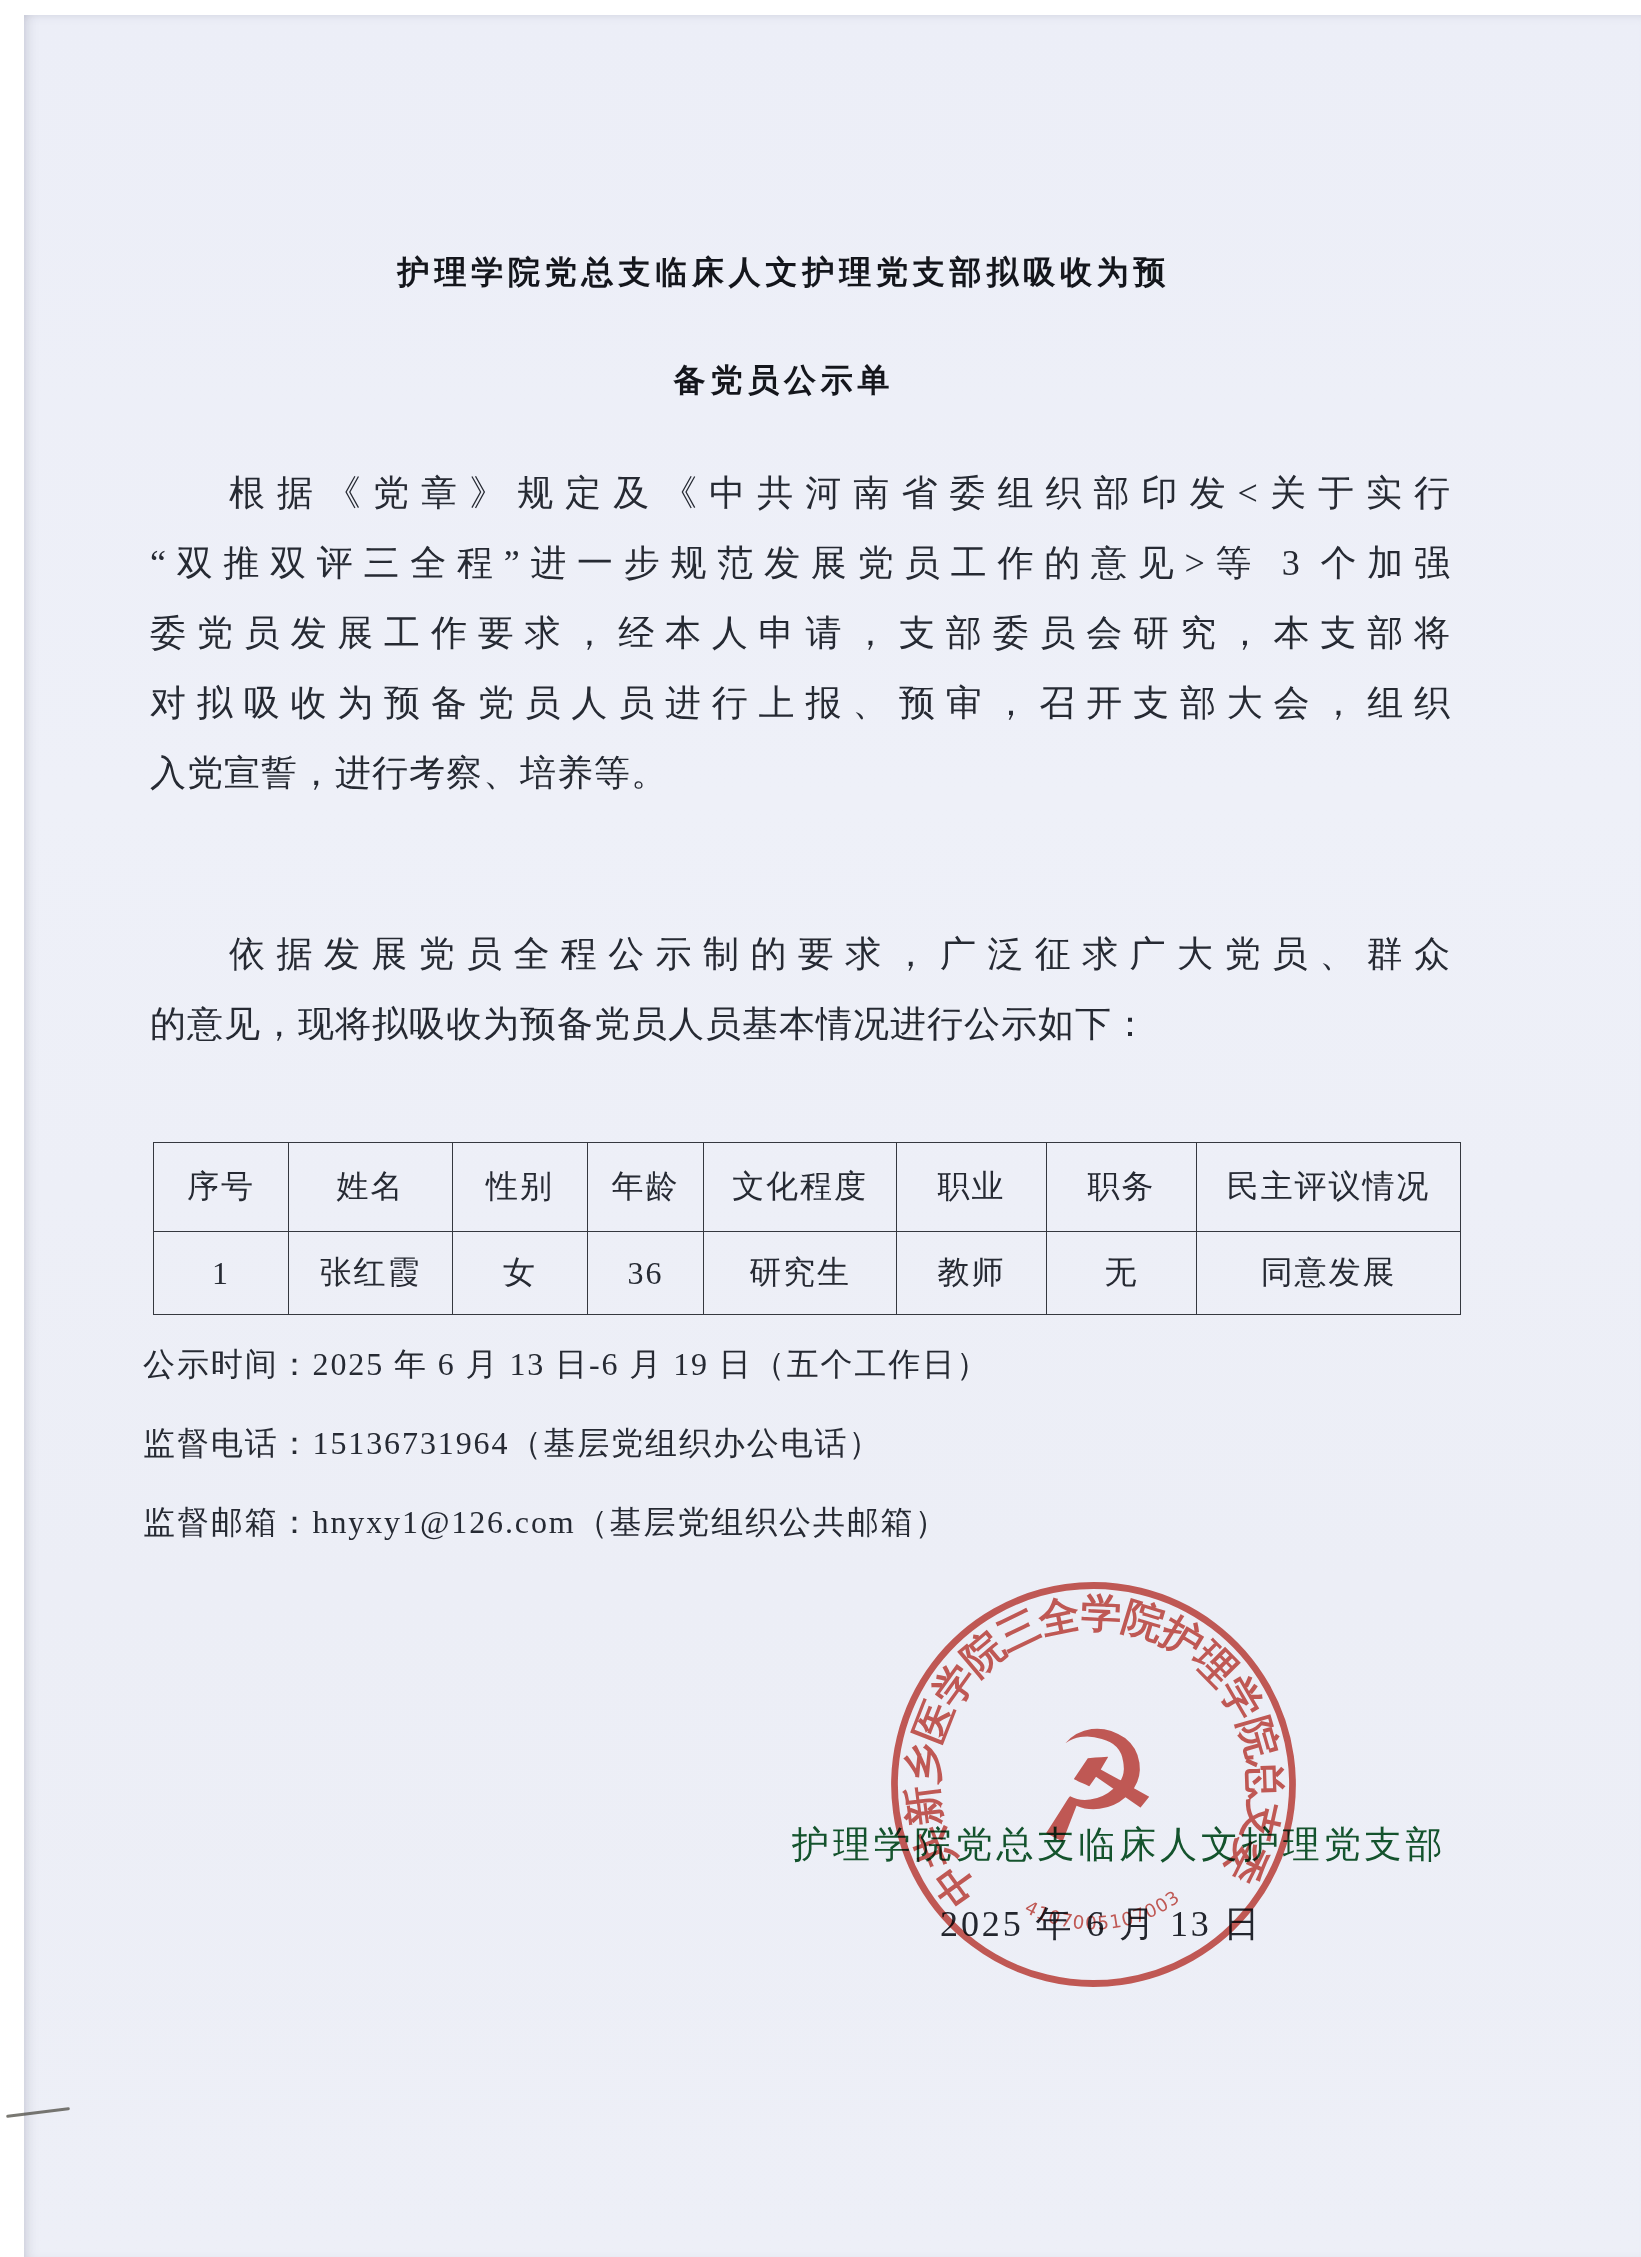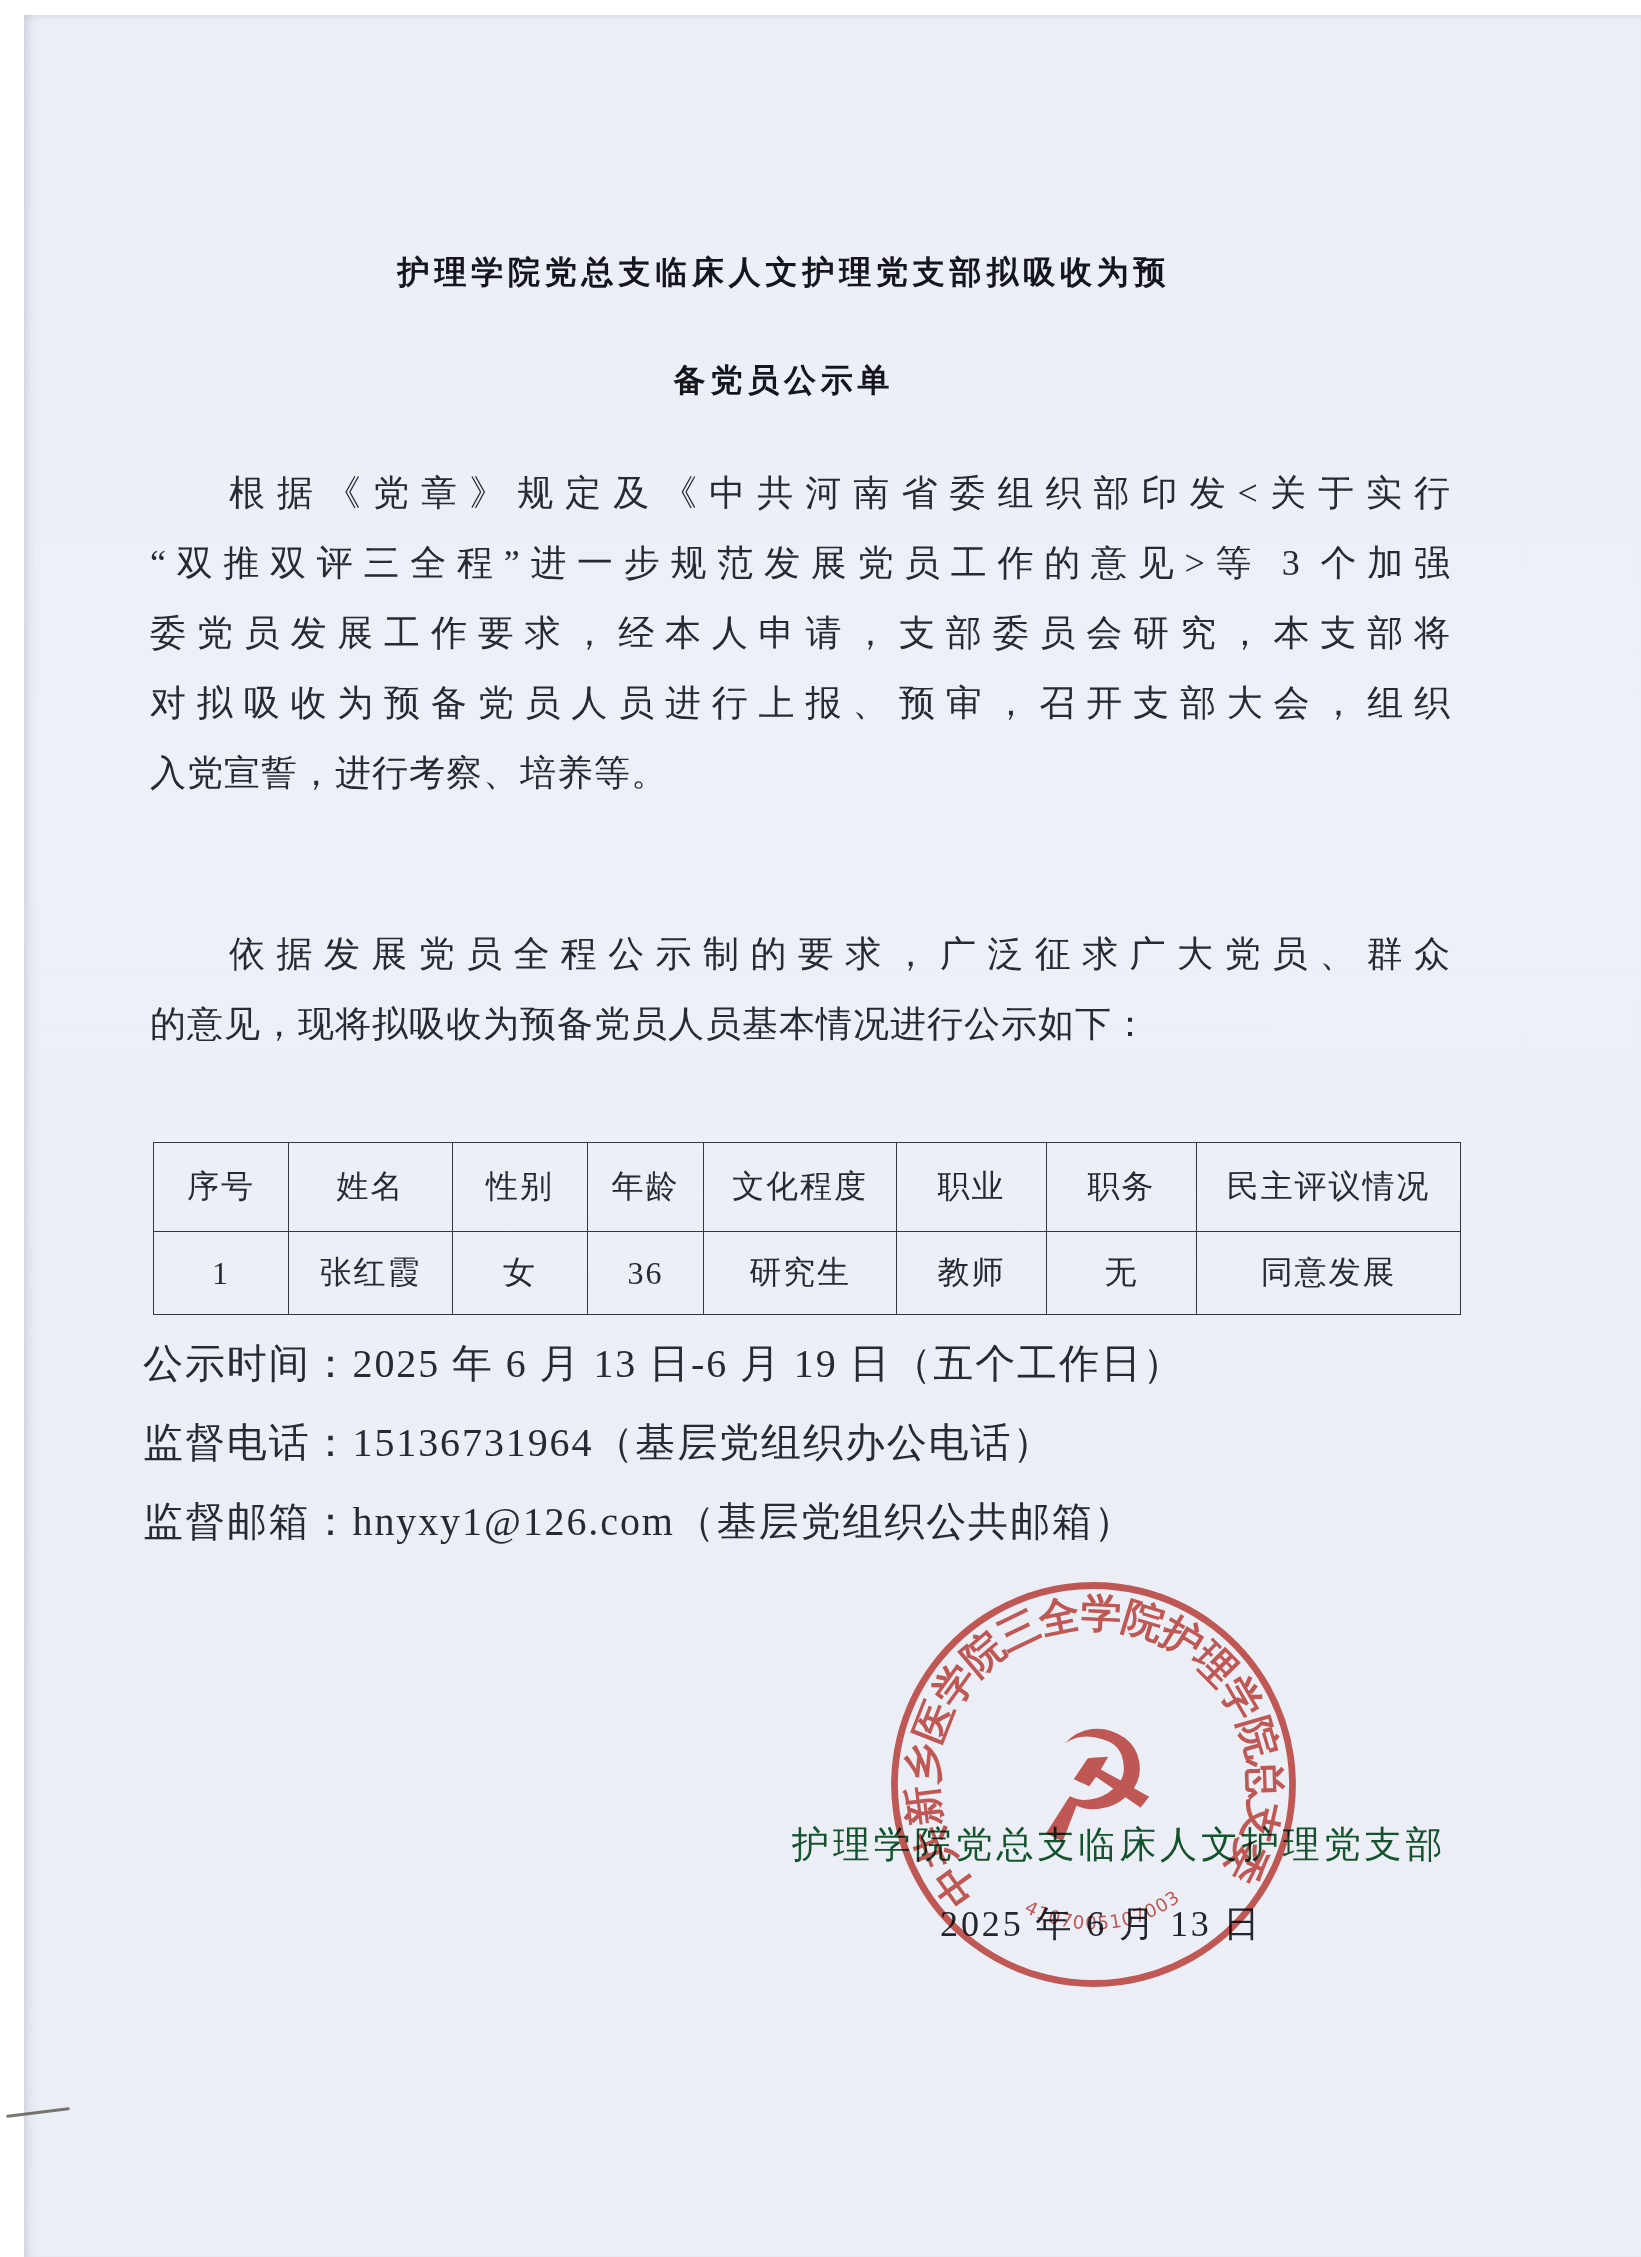--- a/index.html
+++ b/index.html
@@ -32,21 +32,21 @@
     position:absolute;left:153px;top:1135px;width:1306px;
     border-collapse:collapse;table-layout:fixed;
     font-size:32px;color:#262a33;margin-top:7px;
   }
   table.roster th,table.roster td{
     border:1.9px solid #35383f;text-align:center;vertical-align:middle;
     font-weight:normal;letter-spacing:1.9px;padding:0;
   }
   table.roster tr.hdr{height:89px;}
   table.roster tr.row{height:83px;}
-  .info{position:absolute;left:143px;top:1334px;width:1352px;font-size:40px;color:#262a33;}
+  .info{position:absolute;left:143px;top:1334px;width:1352px;font-size:32px;color:#262a33;}
   .info .iln{height:79px;line-height:60px;letter-spacing:1.9px;}
   .info .iln.indent{padding-left:239px;}
   .sig-org{
     position:absolute;left:792px;top:1820px;font-size:37px;letter-spacing:3.9px;color:#14532d;
   }
   .sig-date{
     position:absolute;left:940px;top:1900px;font-size:36px;letter-spacing:2.9px;color:#23262e;
   }
   .stamp-wrap{
     position:absolute;left:881px;top:1572px;width:425px;height:425px;

